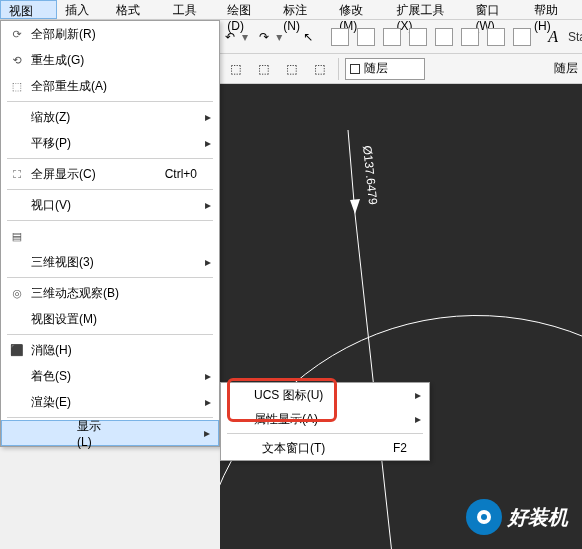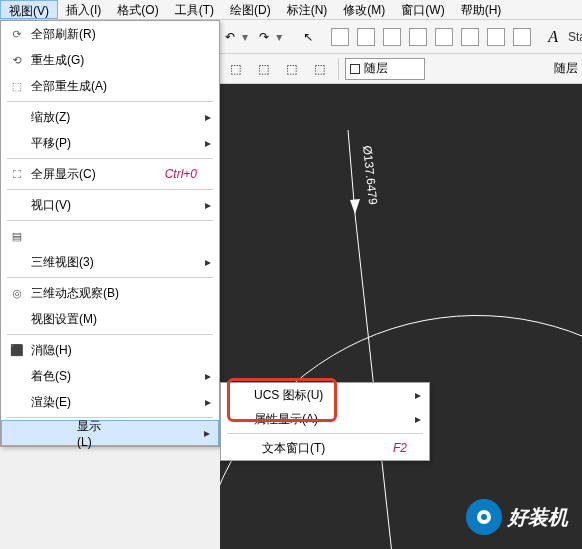--- a/index.html
+++ b/index.html
@@ -14,21 +14,21 @@
 .tb-arrow { color: #666; margin-right: 4px; }
 .layer-box { display: flex; align-items: center; border: 1px solid #999; background: #fff; padding: 1px 4px; height: 22px; min-width: 80px; }
 .layer-square { width: 10px; height: 10px; border: 1px solid #333; margin-right: 4px; }
 .canvas { position: absolute; top: 84px; left: 220px; right: 0; bottom: 0; background: #2b2b2b; overflow: hidden; }
 .canvas svg { position: absolute; top: 0; left: 0; }
 .dropdown { position: absolute; top: 20px; left: 0; width: 220px; background: #fff; border: 1px solid #a0a0a0; box-shadow: 2px 2px 4px rgba(0,0,0,0.2); z-index: 10; }
 .dropdown-item { display: flex; align-items: center; height: 26px; padding: 0 8px 0 6px; cursor: pointer; }
 .dropdown-item.highlighted { background: #d4e8ff; border: 1px solid #7ab3e6; gap: 45px; }
 .dropdown-icon { width: 20px; height: 16px; display: flex; align-items: center; justify-content: center; font-size: 11px; color: #555; }
 .dropdown-label { flex: 1; padding-left: 4px; }
-.dropdown-shortcut { color: #be185d; margin-right: 4px; font-style: italic; }
+.dropdown-shortcut { color: #000000; margin-right: 4px; }
 .dropdown-arrow { color: #333; width: 10px; text-align: right; }
 .dropdown-sep { height: 1px; background: #d0d0d0; margin: 2px 6px; }
 .submenu { position: absolute; top: 382px; left: 220px; width: 210px; background: #fff; border: 1px solid #a0a0a0; box-shadow: 2px 2px 4px rgba(0,0,0,0.2); z-index: 20; }
 .submenu-item { display: flex; align-items: center; height: 24px; padding: 0 8px 0 33px; cursor: pointer; }
 .submenu-arrow { color: #333; width: 10px; text-align: right; }
 .submenu-sep { height: 1px; background: #d0d0d0; margin: 2px 6px; }
 .red-box { position: absolute; top: 378px; left: 227px; width: 110px; height: 44px; border: 3px solid #e23b2a; border-radius: 6px; z-index: 30; pointer-events: none; }
 .watermark { position: absolute; bottom: 14px; right: 14px; display: flex; align-items: center; gap: 6px; z-index: 40; }
 .wm-logo { width: 36px; height: 36px; border-radius: 50%; background: #0a7bc3; display: flex; align-items: center; justify-content: center; }
 .wm-inner { width: 14px; height: 14px; border-radius: 50%; background: #fff; position: relative; }
@@ -42,20 +42,21 @@
 <body>
 
 <div class="menubar">
   <div class="menubar-item active">视图(V)</div>
   <div class="menubar-item">插入(I)</div>
   <div class="menubar-item">格式(O)</div>
   <div class="menubar-item">工具(T)</div>
   <div class="menubar-item">绘图(D)</div>
   <div class="menubar-item">标注(N)</div>
   <div class="menubar-item">修改(M)</div>
+  <div class="menubar-item">扩展工具(X)</div>
   <div class="menubar-item">窗口(W)</div>
   <div class="menubar-item">帮助(H)</div>
 </div>
 
 <div class="toolbar1" style="margin-left:220px;">
   <span class="tb-btn">↶</span>
     <span class="tb-arrow">▾</span>
   <span class="tb-btn">↷</span>
     <span class="tb-arrow">▾</span>
   <span class="tb-sep"></span>

